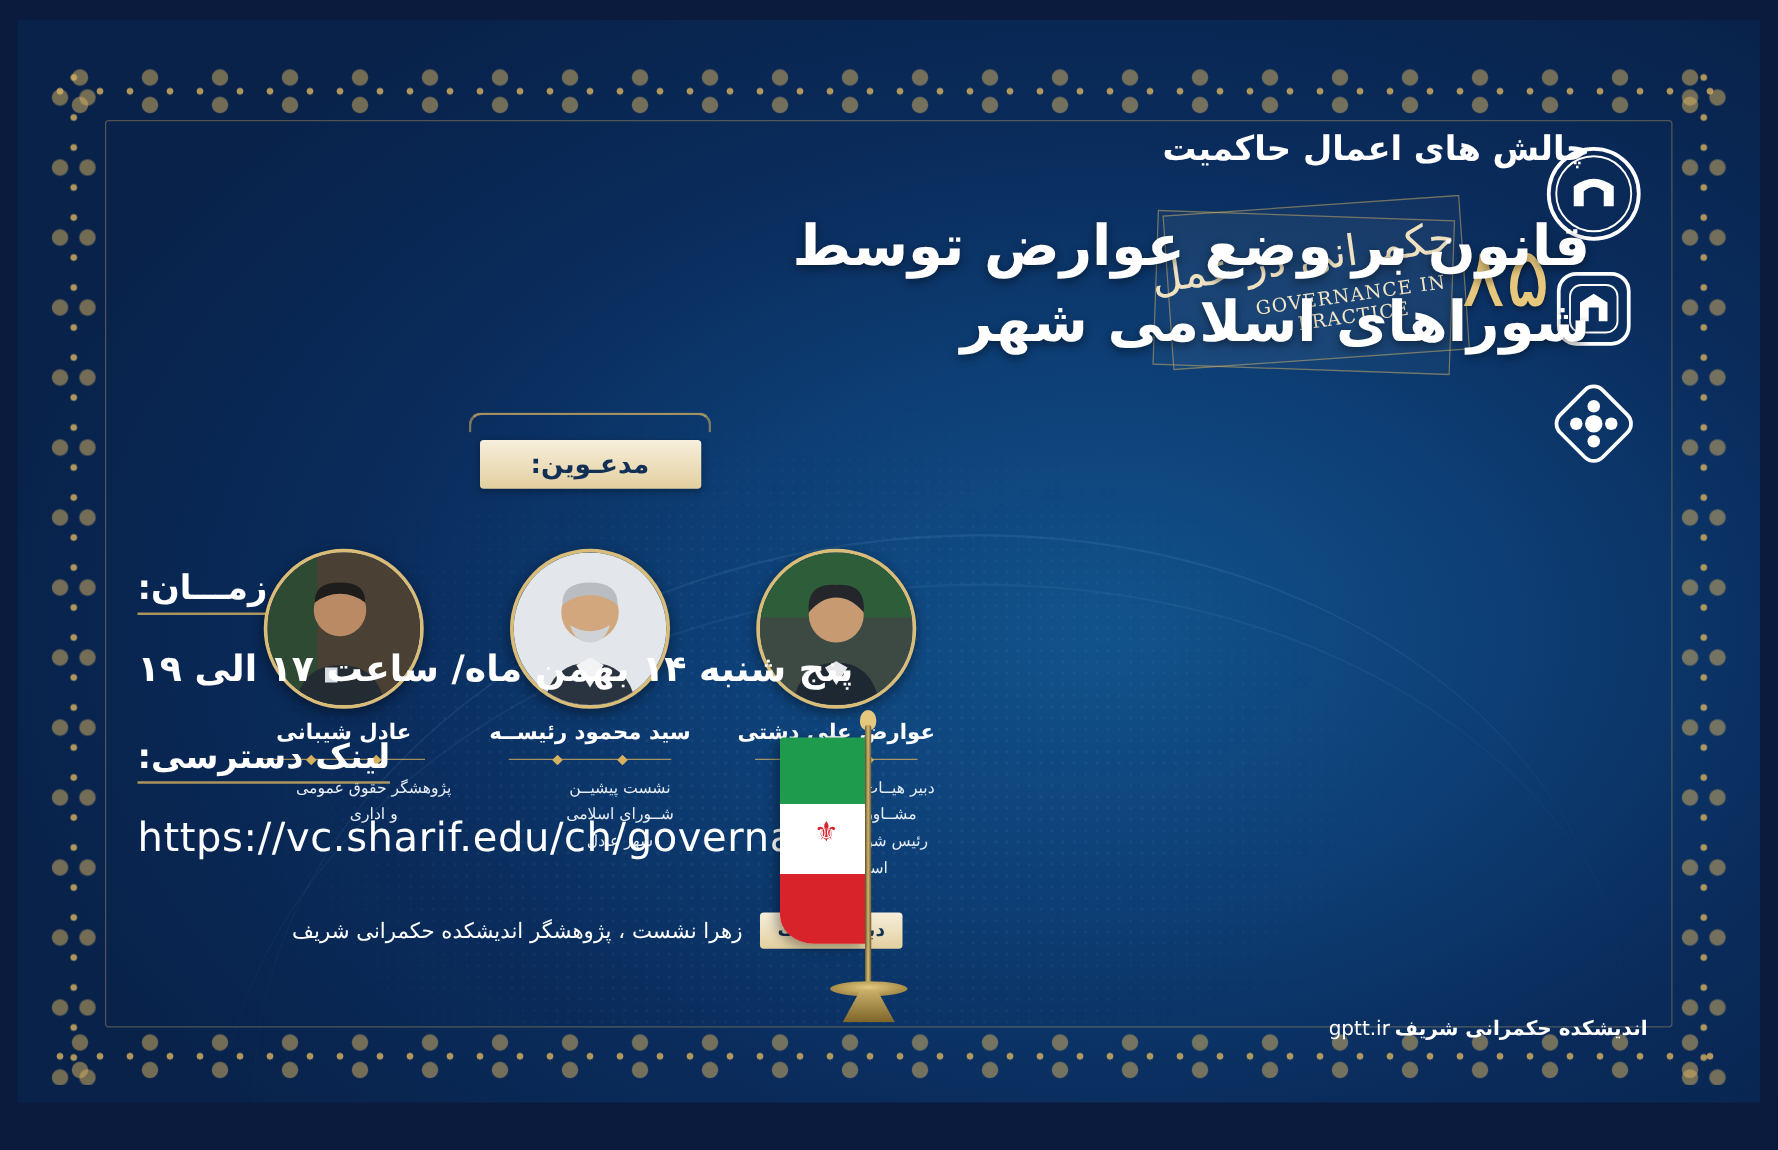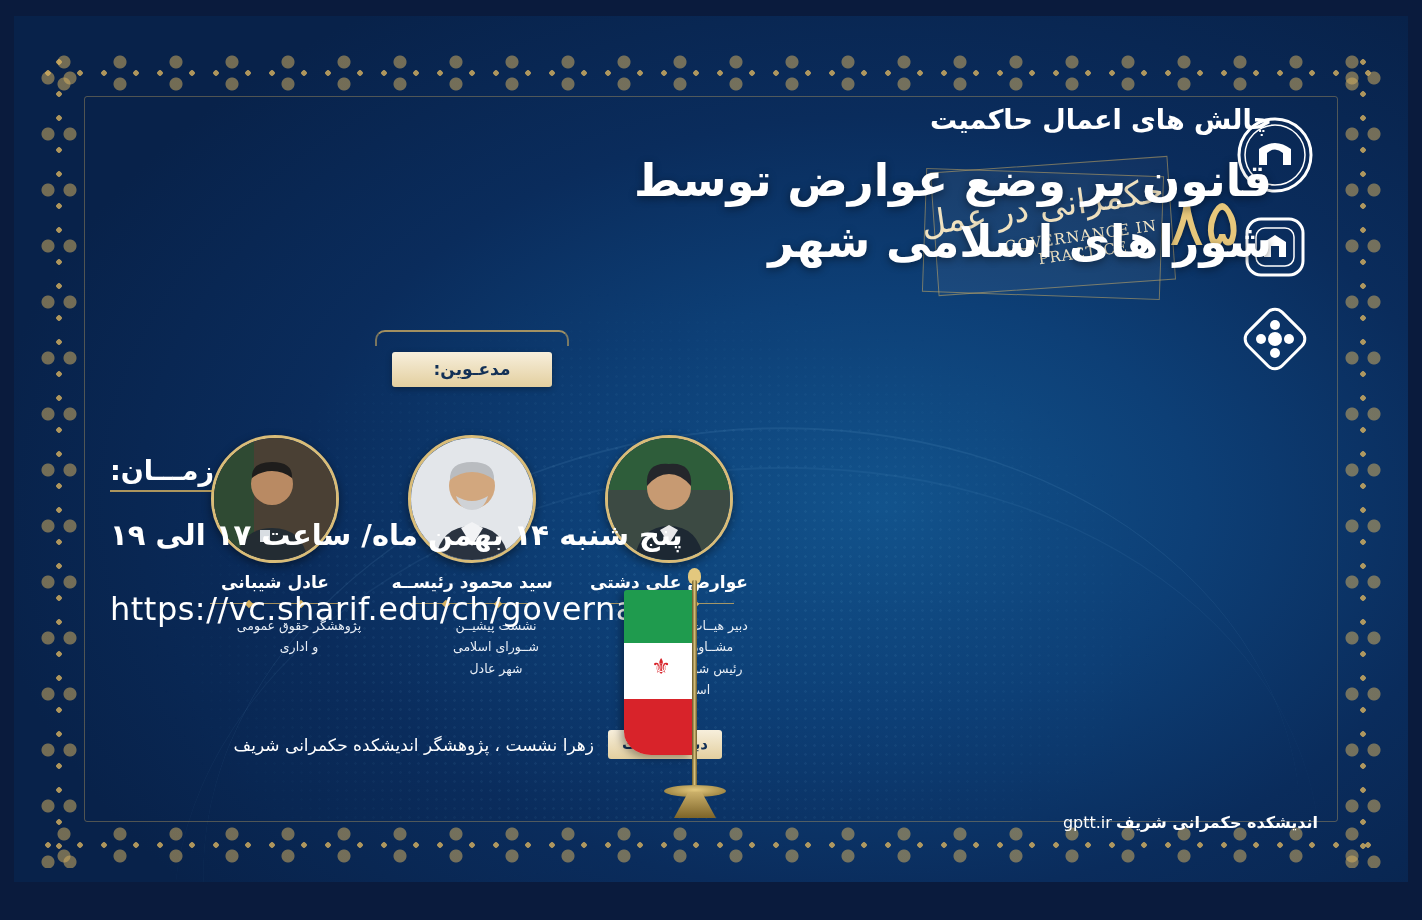--- a/index.html
+++ b/index.html
@@ -176,21 +176,21 @@
     position: absolute;
     right: 150px;
     top: 104px;
     width: 830px;
     text-align: right;
     color: #ffffff;
   }
   .headline .line1 {
     font-size: 27px;
     font-weight: bold;
-    margin-bottom: 16px;
+    margin-bottom: 32px;
     letter-spacing: 0.5px;
   }
   .headline .line2 {
     font-size: 45px;
     font-weight: bold;
     line-height: 1.35;
     text-shadow: 0 2px 8px rgba(0,0,0,0.45);
   }
 
   
@@ -203,26 +203,26 @@
   .guest-divider {
     width: 190px;
     height: 14px;
     margin: 0 auto 6px auto;
     border-top: 2px solid rgba(214,177,96,0.75);
     border-left: 2px solid rgba(214,177,96,0.55);
     border-right: 2px solid rgba(214,177,96,0.55);
     border-radius: 10px 10px 0 0;
   }
   .guests-title {
-    width: 160px;
+    width: 177px;
     margin: 0 auto;
     text-align: center;
     background: linear-gradient(180deg, #f7efdc 0%, #e3cf9f 100%);
     color: #123056;
-    font-size: 17px;
+    font-size: 21px;
     font-weight: bold;
     letter-spacing: 3px;
     padding: 7px 0 8px 0;
     border-radius: 3px;
     box-shadow: 0 2px 6px rgba(0,0,0,0.3);
   }
   .guests {
     display: flex;
     flex-direction: row;
     justify-content: center;
@@ -506,20 +506,21 @@
         <div class="guest-role">پژوهشگر حقوق عمومی و اداری</div>
         <div class="guest-role"></div>
       </div>
 
     </div>
   </div>
 
   <div class="left-col">
     <div class="label-time">زمـــان:</div>
     <div class="time-value">پنج شنبه ۱۴ بهمن ماه/ ساعت ۱۷ الی ۱۹</div>
+    <div class="label-link">لینک دسترسی:</div>
     <div class="link-value">https://vc.sharif.edu/ch/governance</div>
   </div>
 
   <div class="secretary">
     <div class="badge">دبیر نشست</div>
     <div class="txt">زهرا نشست ، پژوهشگر اندیشکده حکمرانی شریف</div>
   </div>
 
   <div class="flag">
     <div class="finial"></div>

